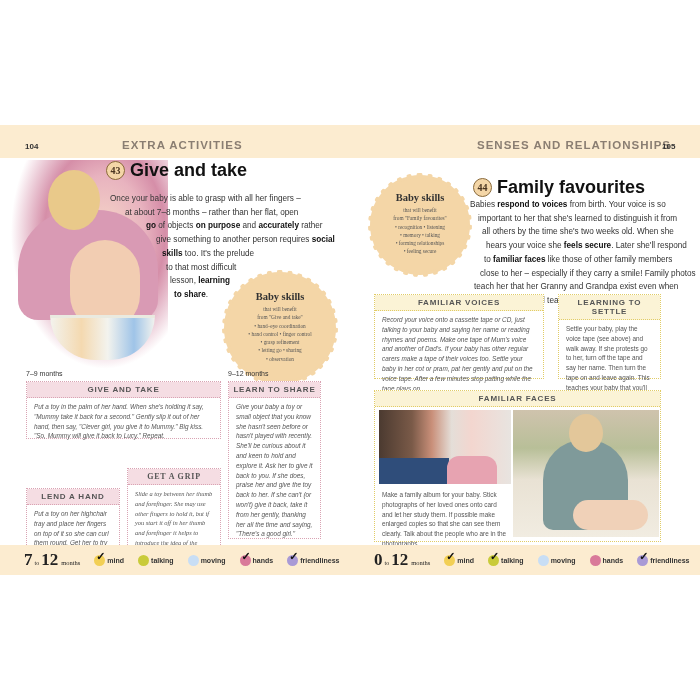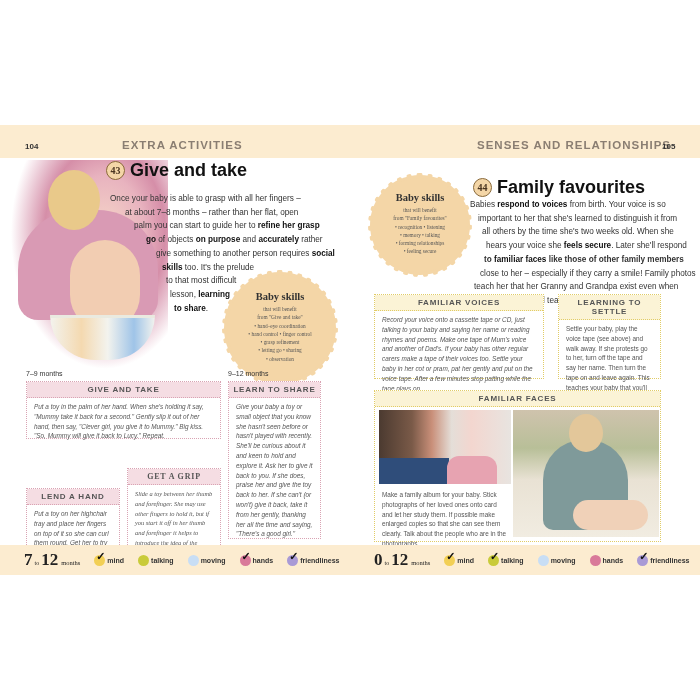--- a/index.html
+++ b/index.html
@@ -97,21 +97,20 @@
   </div>
 
   <div class="act-head head-43">
     <span class="num">43</span>
     <span class="title">Give and take</span>
   </div>
 
   <div class="body-text" id="body43" style="left:110px; top:192px;">
       <span class="ln" style="padding-left: 0px;"><span>Once your baby is able to grasp with all her fingers –</span></span>
       <span class="ln" style="padding-left: 15px;"><span>at about 7–8 months – rather than her flat, open</span></span>
-      <span class="ln" style="padding-left: 24px;"><span>palm you can start to guide her to </span><b>refine her grasp</b></span>
       <span class="ln" style="padding-left: 36px;"><b>go</b><span> of objects </span><b>on purpose</b><span> and </span><b>accurately</b><span> rather</span></span>
       <span class="ln" style="padding-left: 46px;"><span>give something to another person requires </span><b>social</b></span>
       <span class="ln" style="padding-left: 52px;"><b>skills</b><span> too. It's the prelude</span></span>
       <span class="ln" style="padding-left: 56px;"><span>to that most difficult</span></span>
       <span class="ln" style="padding-left: 60px;"><span>lesson, </span><b>learning</b></span>
       <span class="ln" style="padding-left: 64px;"><b>to share</b><span>.</span></span>
     </div>
 
   <div class="skills skills-left">
     <div class="sk-title">Baby skills</div>
@@ -161,21 +160,21 @@
   <div class="act-head head-44">
     <span class="num">44</span>
     <span class="title">Family favourites</span>
   </div>
 
   <div class="body-text" id="body44" style="left:470px; top:198px;">
       <span class="ln" style="padding-left: 0px;"><span>Babies </span><b>respond to voices</b><span> from birth. Your voice is so</span></span>
       <span class="ln" style="padding-left: 8px;"><span>important to her that she's learned to distinguish it from</span></span>
       <span class="ln" style="padding-left: 12px;"><span>all others by the time she's two weeks old. When she</span></span>
       <span class="ln" style="padding-left: 16px;"><span>hears your voice she </span><b>feels secure</b><span>. Later she'll respond</span></span>
-      <span class="ln" style="padding-left: 14px; font-weight: bold;"><span>to </span><b>familiar faces</b><span> like those of other family members</span></span>
+      <span class="ln" style="padding-left: 14px;"><span>to </span><b>familiar faces</b><span> like those of other family members</span></span>
       <span class="ln" style="padding-left: 10px;"><span>close to her – especially if they carry a smile! Family photos</span></span>
       <span class="ln" style="padding-left: 4px;"><span>teach her that her Granny and Grandpa exist even when</span></span>
       <span class="ln"><span>they're not there and teach her the concept of family.</span></span>
     </div>
 
   <div class="box yellow" style="left:374px; top:294px; width:170px; height:85px;">
     <div class="bh">FAMILIAR VOICES</div>
     <div class="bt" style="font-style:italic;">Record your voice onto a cassette tape or CD, just talking to your baby and saying her name or reading rhymes and poems. Make one tape of Mum's voice and another of Dad's. If your baby has other regular carers make a tape of their voices too. Settle your baby in her cot or pram, pat her gently and put on the voice tape. After a few minutes stop patting while the tape plays on.</div>
   </div>
   <div class="box yellow" style="left:558px; top:294px; width:103px; height:85px;">

